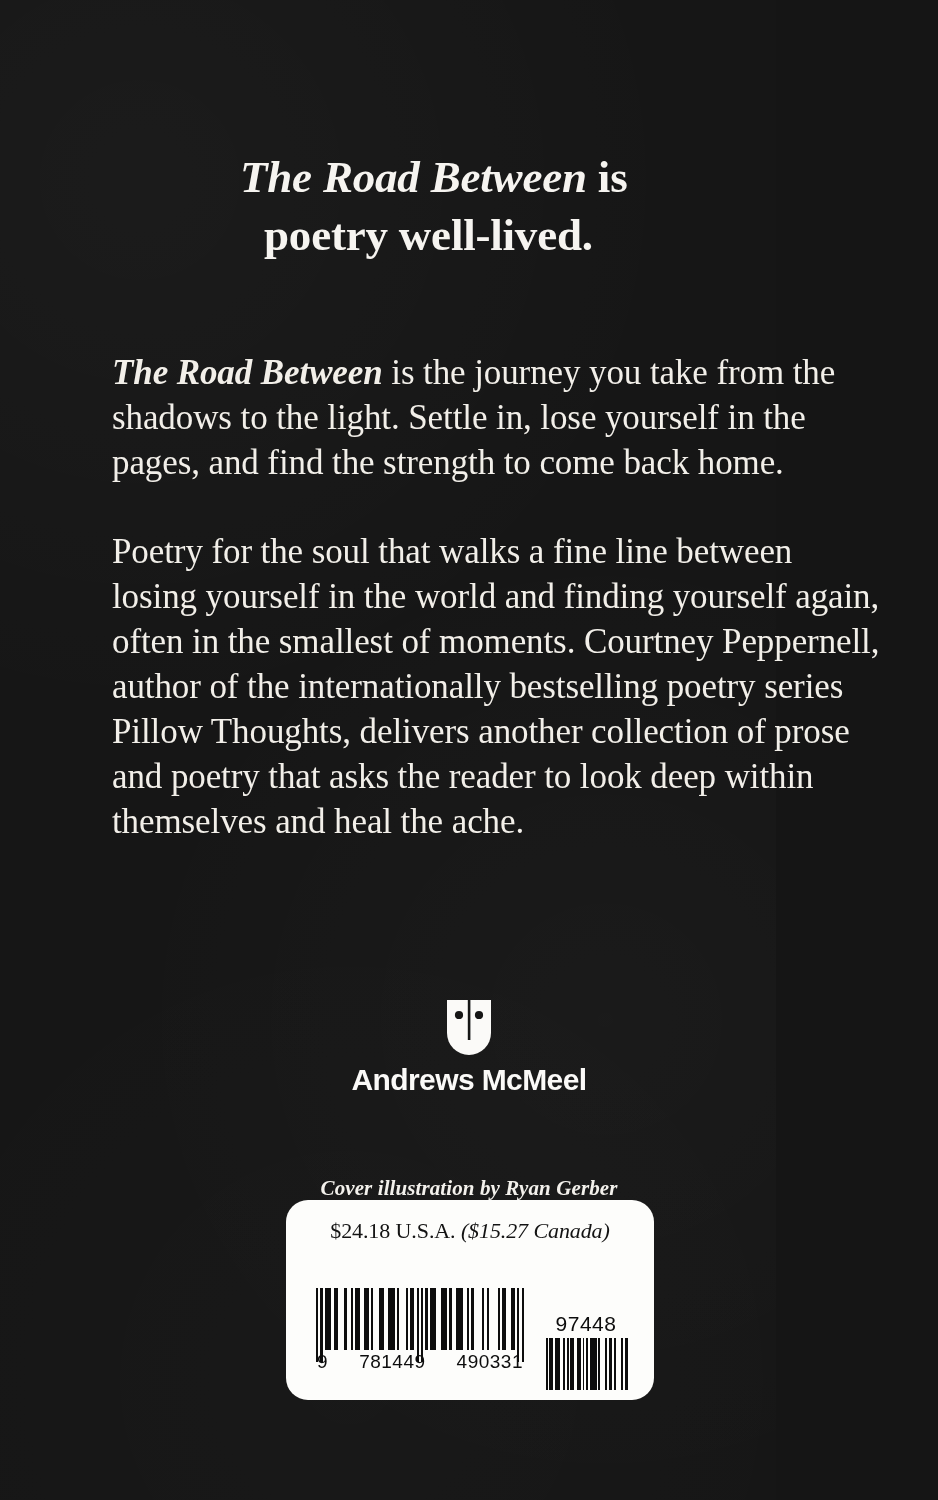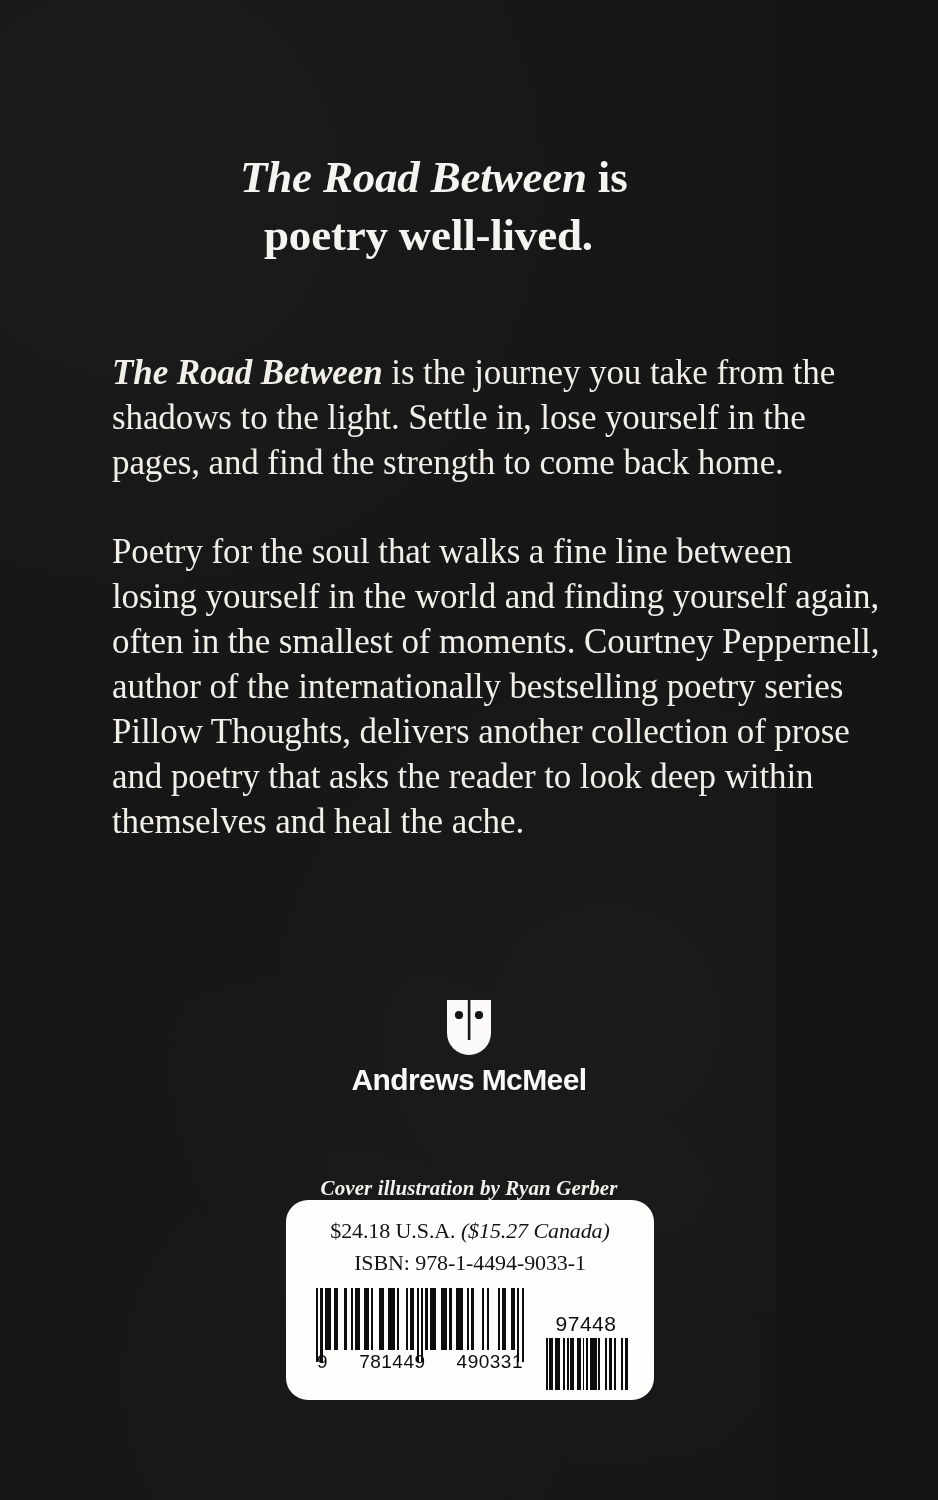--- a/index.html
+++ b/index.html
@@ -242,21 +242,20 @@
         <circle cx="32" cy="15" r="4.1" fill="#161616"></circle>
       </svg>
     </div>
     <div class="pub-name">Andrews McMeel</div>
   </div>
 
   <div class="credit">Cover illustration by Ryan Gerber</div>
 
   <div class="label">
     <div class="price"><span>$24.18 U.S.A. </span><span class="ca">($15.27 Canada)</span></div>
-    <div class="isbn">ISBN: 978-1-4494-9033-1</div>
 
     <div class="barcodes">
       <div class="bc-main">
         <div class="bars" id="ean-bars">
             <i class="tall" style="width: 2.19px;"></i>
             <i class="g" style="width: 2.19px;"></i>
             <i class="tall" style="width: 2.19px;"></i>
             <i class="g" style="width: 2.19px;"></i>
             <i style="width: 6.57px;"></i>
             <i class="g" style="width: 2.19px;"></i>

